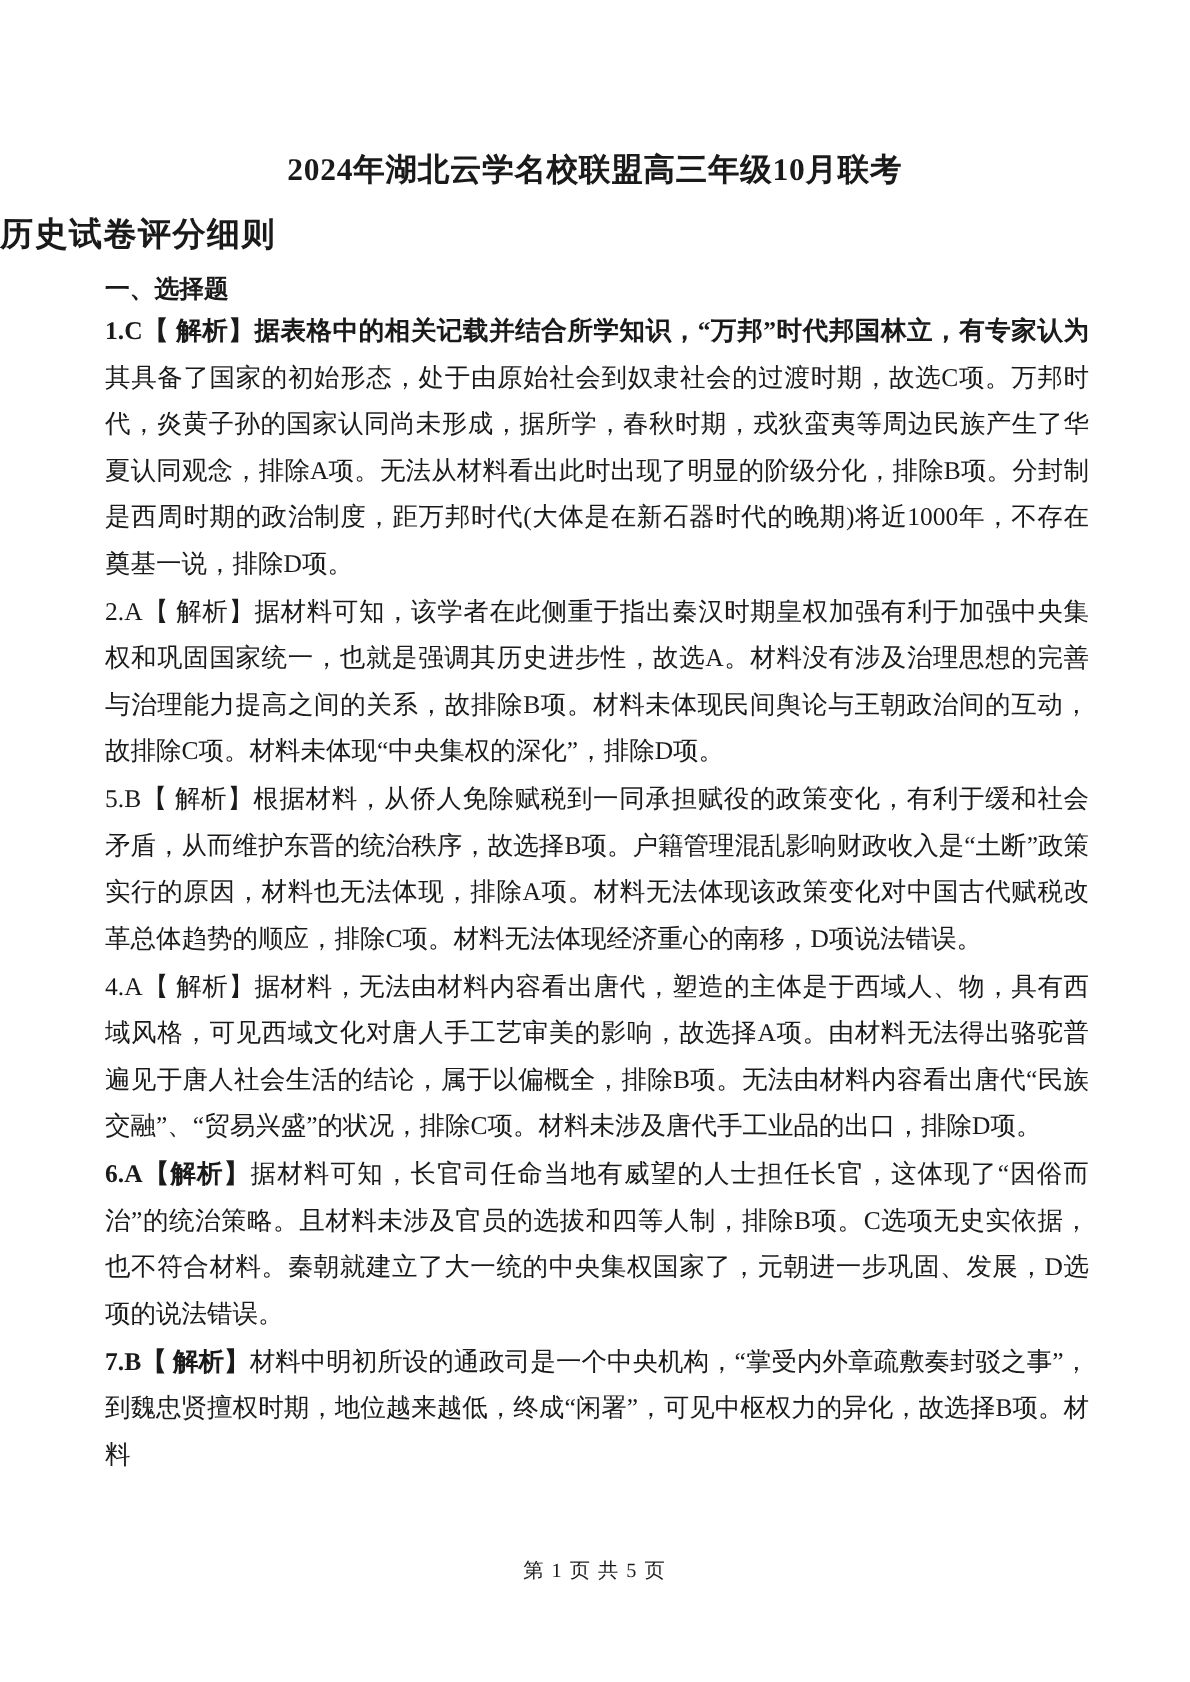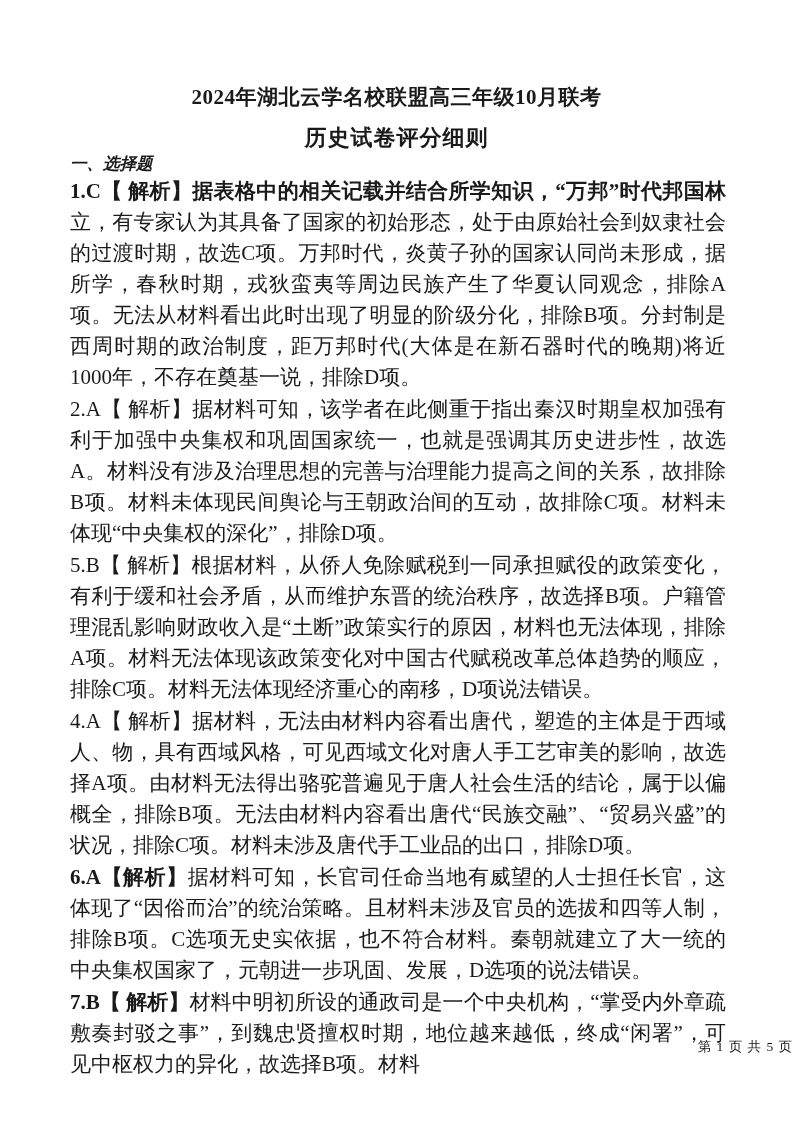--- a/index.html
+++ b/index.html
@@ -10,69 +10,68 @@
   .page {
     position: relative;
     width: 793px;
     height: 1121px;
     background: #ffffff;
     overflow: hidden;
     font-family: "Liberation Serif", "DejaVu Serif", serif;
     color: #1a1a1a;
   }
   .doc-title {
-    margin: 0;
+    margin: 16px;
     padding-top: 84px;
     text-align: center;
     font-size: 21px;
     line-height: 26px;
     font-weight: bold;
     letter-spacing: 0.5px;
   }
   .doc-subtitle {
     margin: 14px 0 0 0;
-    text-align: center;
     font-size: 22px;
     line-height: 28px;
     font-weight: bold;
     letter-spacing: 1px;
   }
   .content {
     width: 656px;
     margin: 0 auto 0 70px;
   }
   .section-heading {
+    margin-top: 11px;
     font-size: 16.5px;
     line-height: 23px;
     font-weight: bold;
-    font-style: italic;
   }
   .answer-item {
     margin: 1px 0;
-    font-size: 21px;
+    font-size: 17px;
     line-height: 31px;
     text-align: justify;
     text-justify: inter-ideograph;
   }
   
   .item-1::first-line {
     font-weight: bold;
   }
   
   .item-6 .ans-label,
   .item-7 .ans-label {
     font-weight: bold;
     margin-top: 16px;
   }
   .page-footer {
     position: absolute;
     top: 1038px;
     left: 0;
     right: 0;
-    text-align: right;
+    text-align: center;
     font-size: 13.5px;
     line-height: 18px;
     color: #1a1a1a;
     letter-spacing: 1px;
   }
 </style>
 </head>
 <body>
 
 <div class="page">

